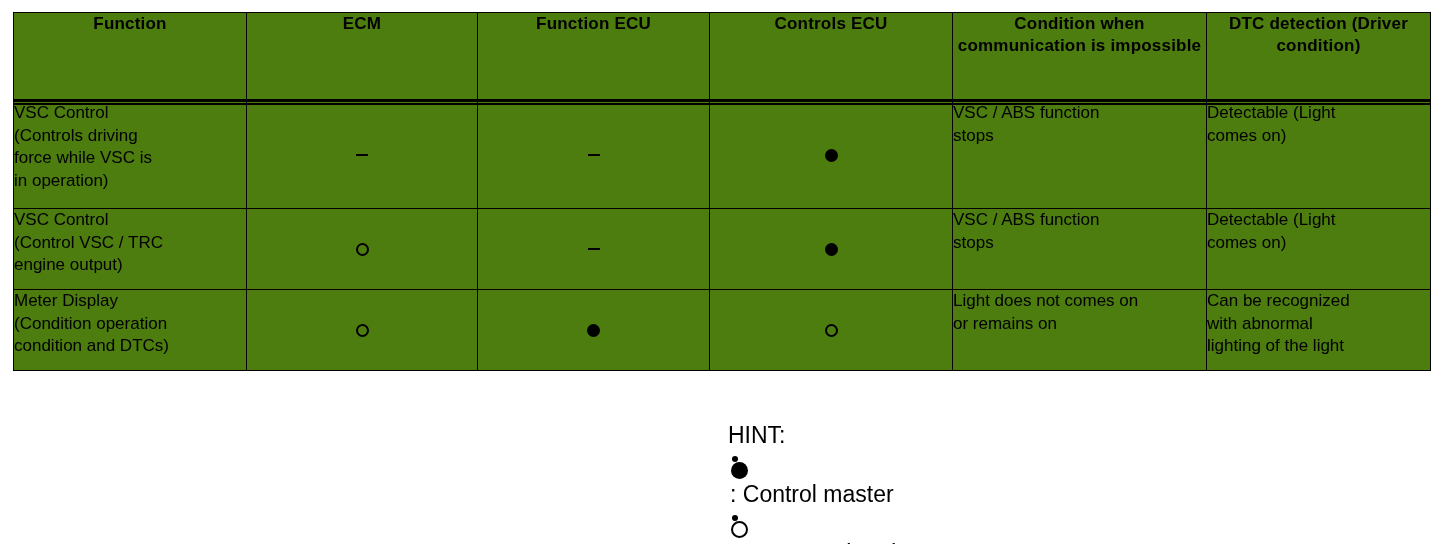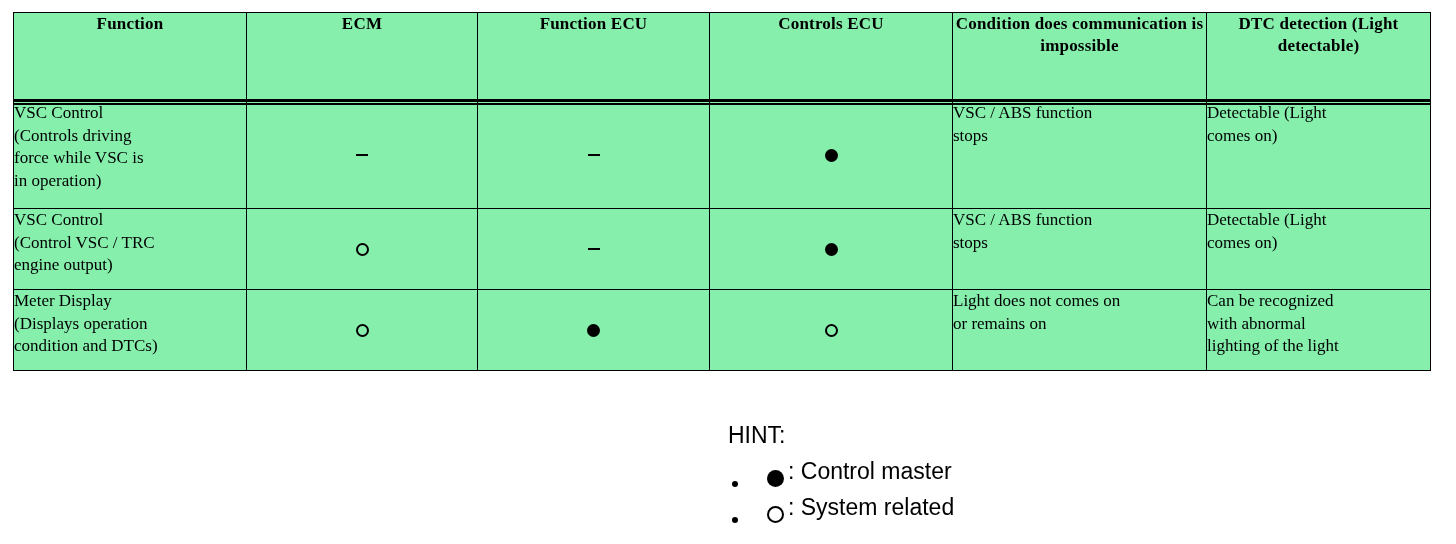--- a/index.html
+++ b/index.html
@@ -30,22 +30,21 @@
     top: 12px;
     width: 1417px;
     border-collapse: collapse;
     table-layout: fixed;
     background: #fff;
   }
   .comm-table td, .comm-table th {
     border: 1.6px solid #000;
     padding: 0;
     vertical-align: top;
-    background: #86efac;
-    font-family: Liberation Serif, serif;
+    background: #4d7c0f;
   }
 
   
   col.c-function  { width: 233px; }
   col.c-ecm       { width: 231px; }
   col.c-gateway   { width: 232px; }
   col.c-translate { width: 243px; }
   col.c-condition { width: 254px; }
   col.c-dtc       { width: 224px; }
 
@@ -141,23 +140,24 @@
   .hint-title {
     margin: 0 0 2px 0;
   }
   .hint-list {
     list-style: none;
     margin: 0;
     padding: 0;
   }
   .hint-item {
     display: flex;
-    align-items: flex-end;
+    align-items: flex-start;
     margin-top: 5px;
     white-space: pre;
+    flex-direction: column;
   }
   .hint-bullet {
     display: inline-block;
     width: 6px;
     height: 6px;
     border-radius: 50%;
     background: #000;
     margin: 0 26px 0 4px;
     flex: 0 0 auto;
   }
@@ -190,25 +190,25 @@
       <col class="c-translate">
       <col class="c-condition">
       <col class="c-dtc">
     </colgroup>
     <thead>
       <tr>
         <th>Function</th>
         <th>ECM</th>
         <th>Function ECU</th>
         <th>Controls ECU</th>
-        <th>Condition does
+        <th>Condition when
 communication is
 impossible</th>
         <th>DTC detection
-(Light detectable)</th>
+(Driver condition)</th>
       </tr>
     </thead>
     <tbody>
 
       <tr class="r1">
         <td>
           <span class="cell-text">VSC Control
 (Controls  driving
 force  while VSC  is
 in operation)</span>
@@ -265,21 +265,21 @@
         </td>
         <td>
           <span class="cell-text">Detectable (Light
 comes on)</span>
         </td>
       </tr>
 
       <tr class="r3">
         <td>
           <span class="cell-text">Meter Display
-(Displays operation
+(Condition operation
 condition and DTCs)</span>
         </td>
         <td class="mark">
           <div class="mark-inner">
               <span class="sym-open"></span>
             </div>
         </td>
         <td class="mark">
           <div class="mark-inner">
               <span class="sym-filled"></span>

